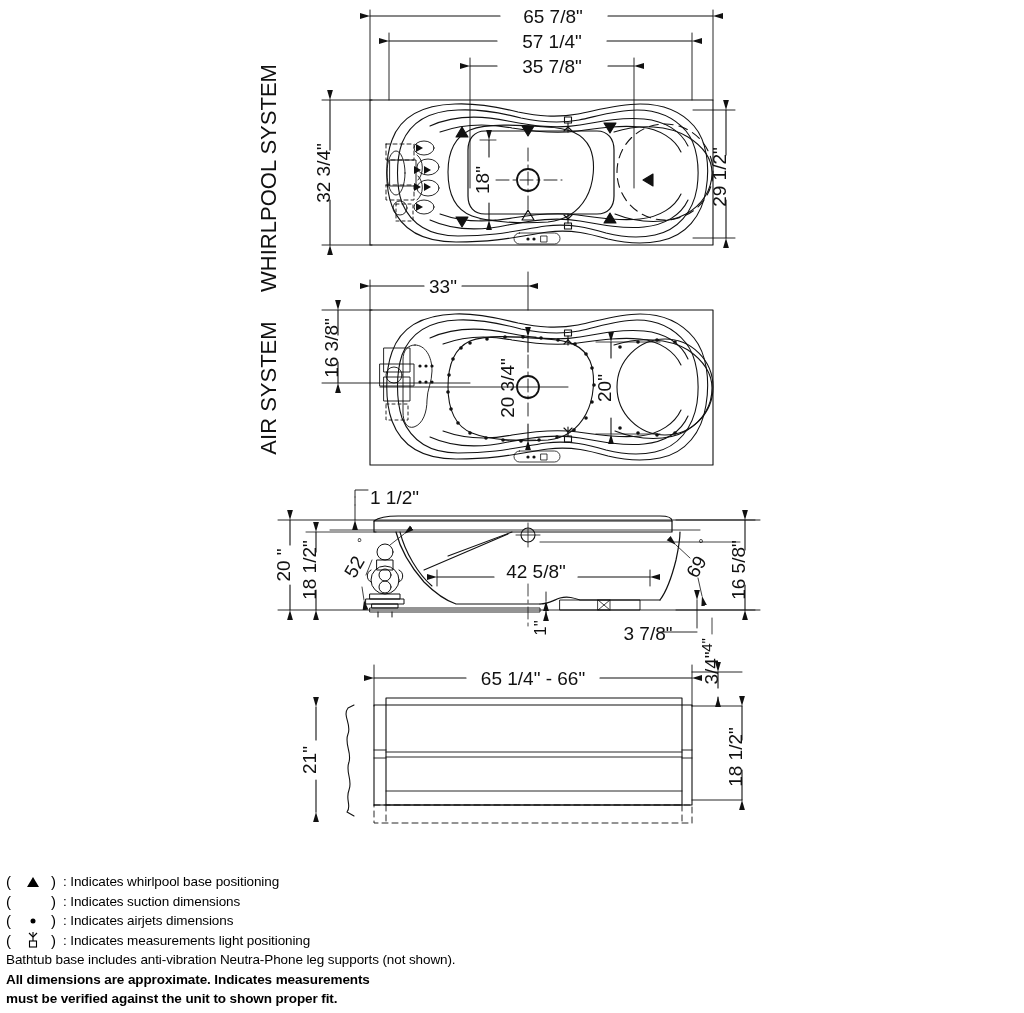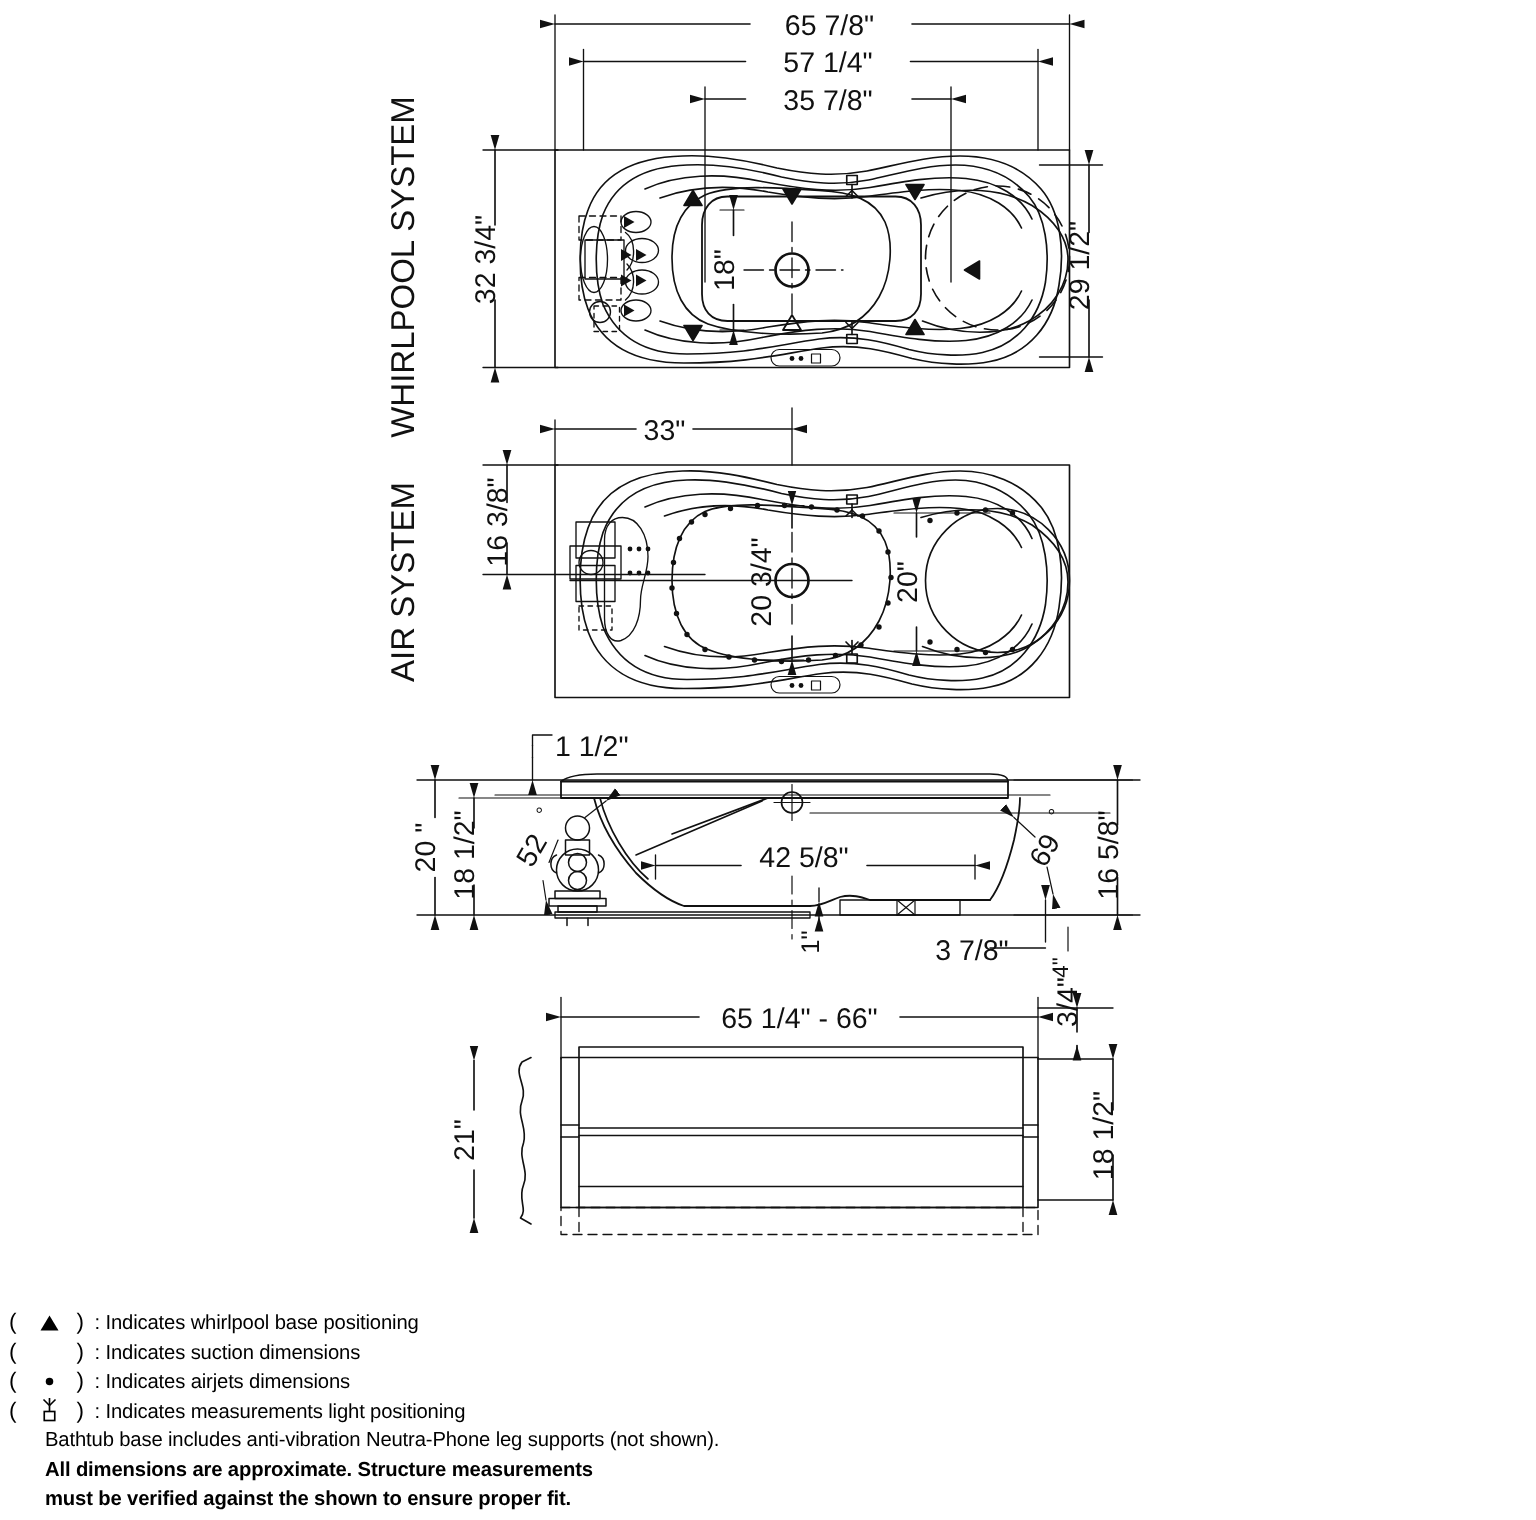--- a/index.html
+++ b/index.html
@@ -60,21 +60,20 @@
     width: 12px;
     text-align: left;
     font-size: 15px;
   }
   .legend-text { display:inline-block; }
   .note-line {
     font-size: 13.5px;
     letter-spacing: -0.1px;
     line-height: 19.5px;
     white-space: nowrap;
-    margin-left: 24px;
   }
   .note-bold { font-weight: bold; }
   .tri-filled {
     position: absolute;
     left: 50%; top: 50%;
     transform: translate(-50%,-50%);
     width: 0; height: 0;
     border-left: 6px solid transparent;
     border-right: 6px solid transparent;
     border-bottom: 10px solid #000;
@@ -625,17 +624,17 @@
           <line x1="8" y1="6" x2="4" y2="2" stroke="#000" stroke-width="1.1"></line>
           <line x1="8" y1="6" x2="8" y2="1" stroke="#000" stroke-width="1.1"></line>
           <line x1="8" y1="6" x2="12" y2="2" stroke="#000" stroke-width="1.1"></line>
         </svg>
       </span>
       <span class="legend-paren2">)</span>
       <span class="legend-text">: Indicates measurements light positioning</span>
     </div>
 
     <div class="note-line">Bathtub base includes anti-vibration Neutra-Phone leg supports (not shown).</div>
-    <div class="note-line note-bold">All dimensions are approximate. Structure measurements</div>
-    <div class="note-line note-bold">must be verified against the shown to ensure proper fit.</div>
+    <div class="note-line note-bold">All dimensions are approximate. Indicates measurements</div>
+    <div class="note-line note-bold">must be verified against the unit to shown proper fit.</div>
   </div>
 
 </div>
 
 </body></html>

